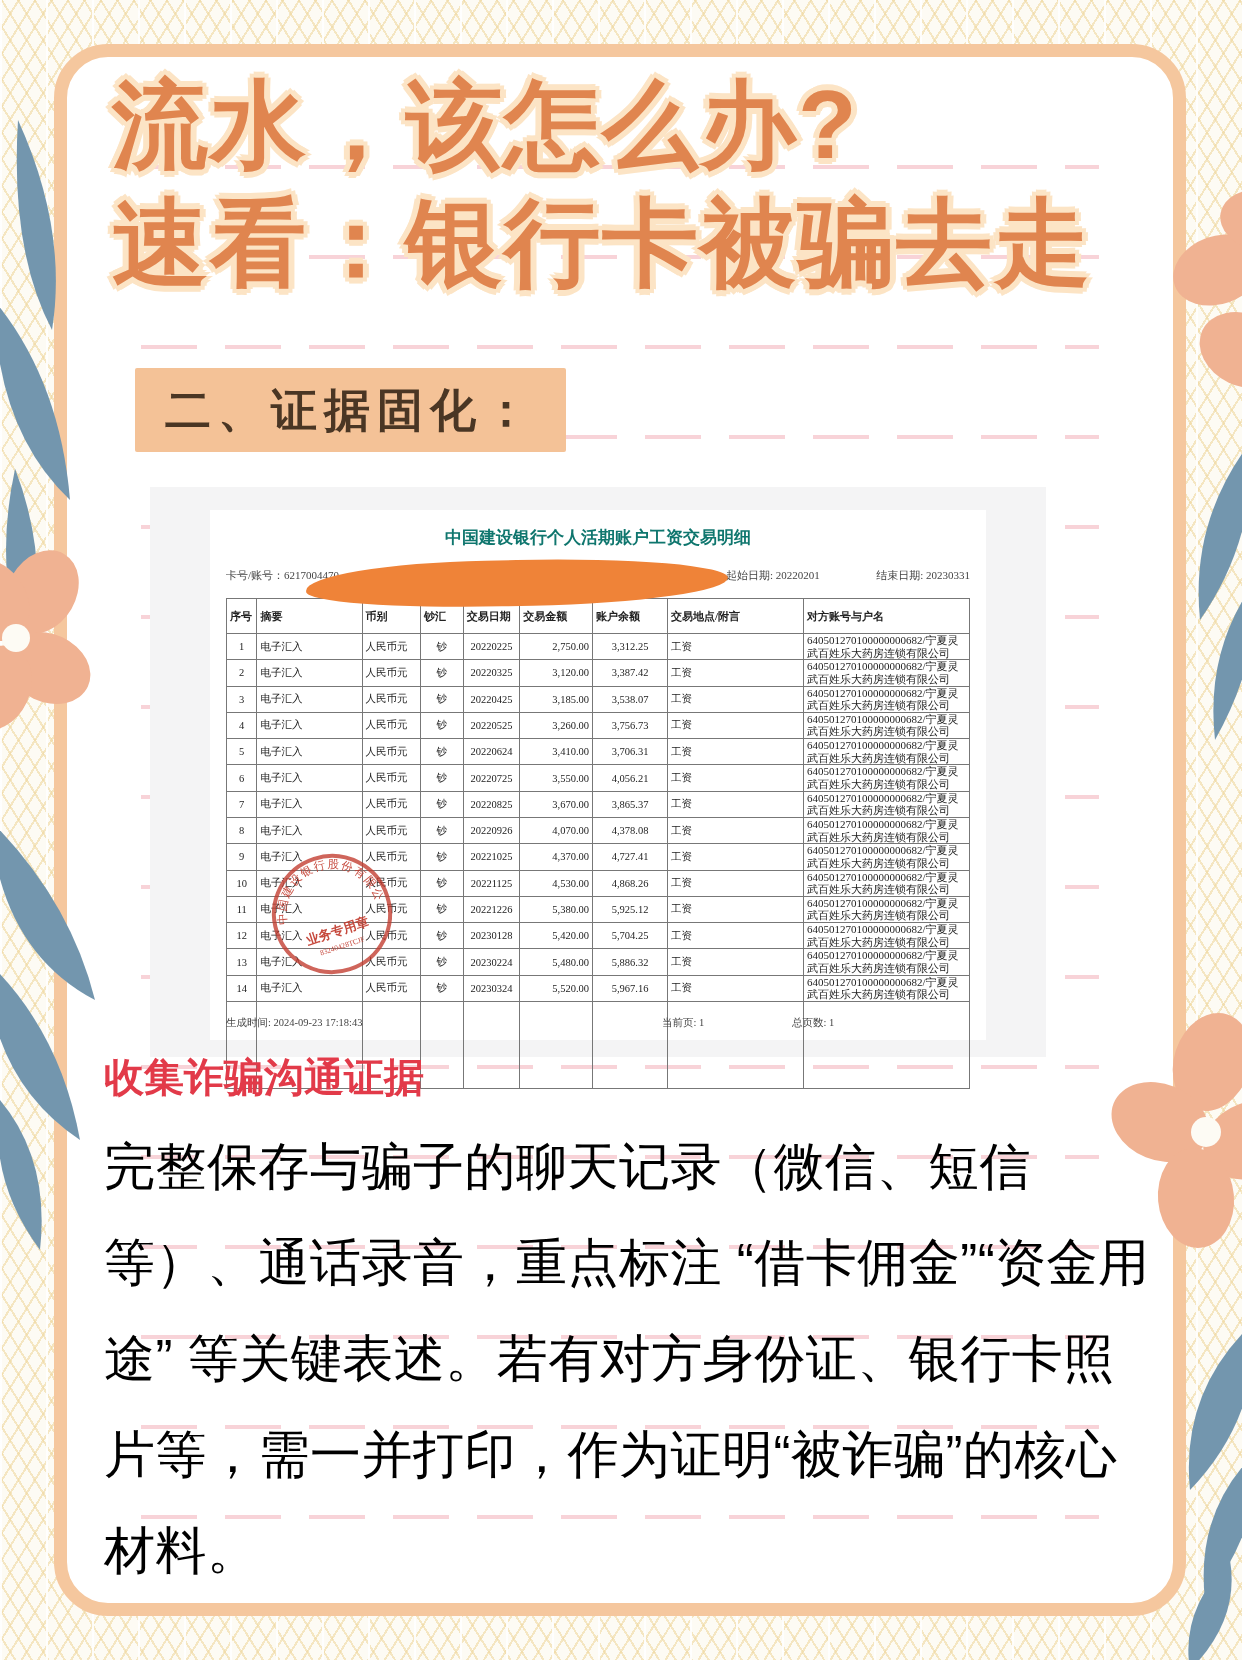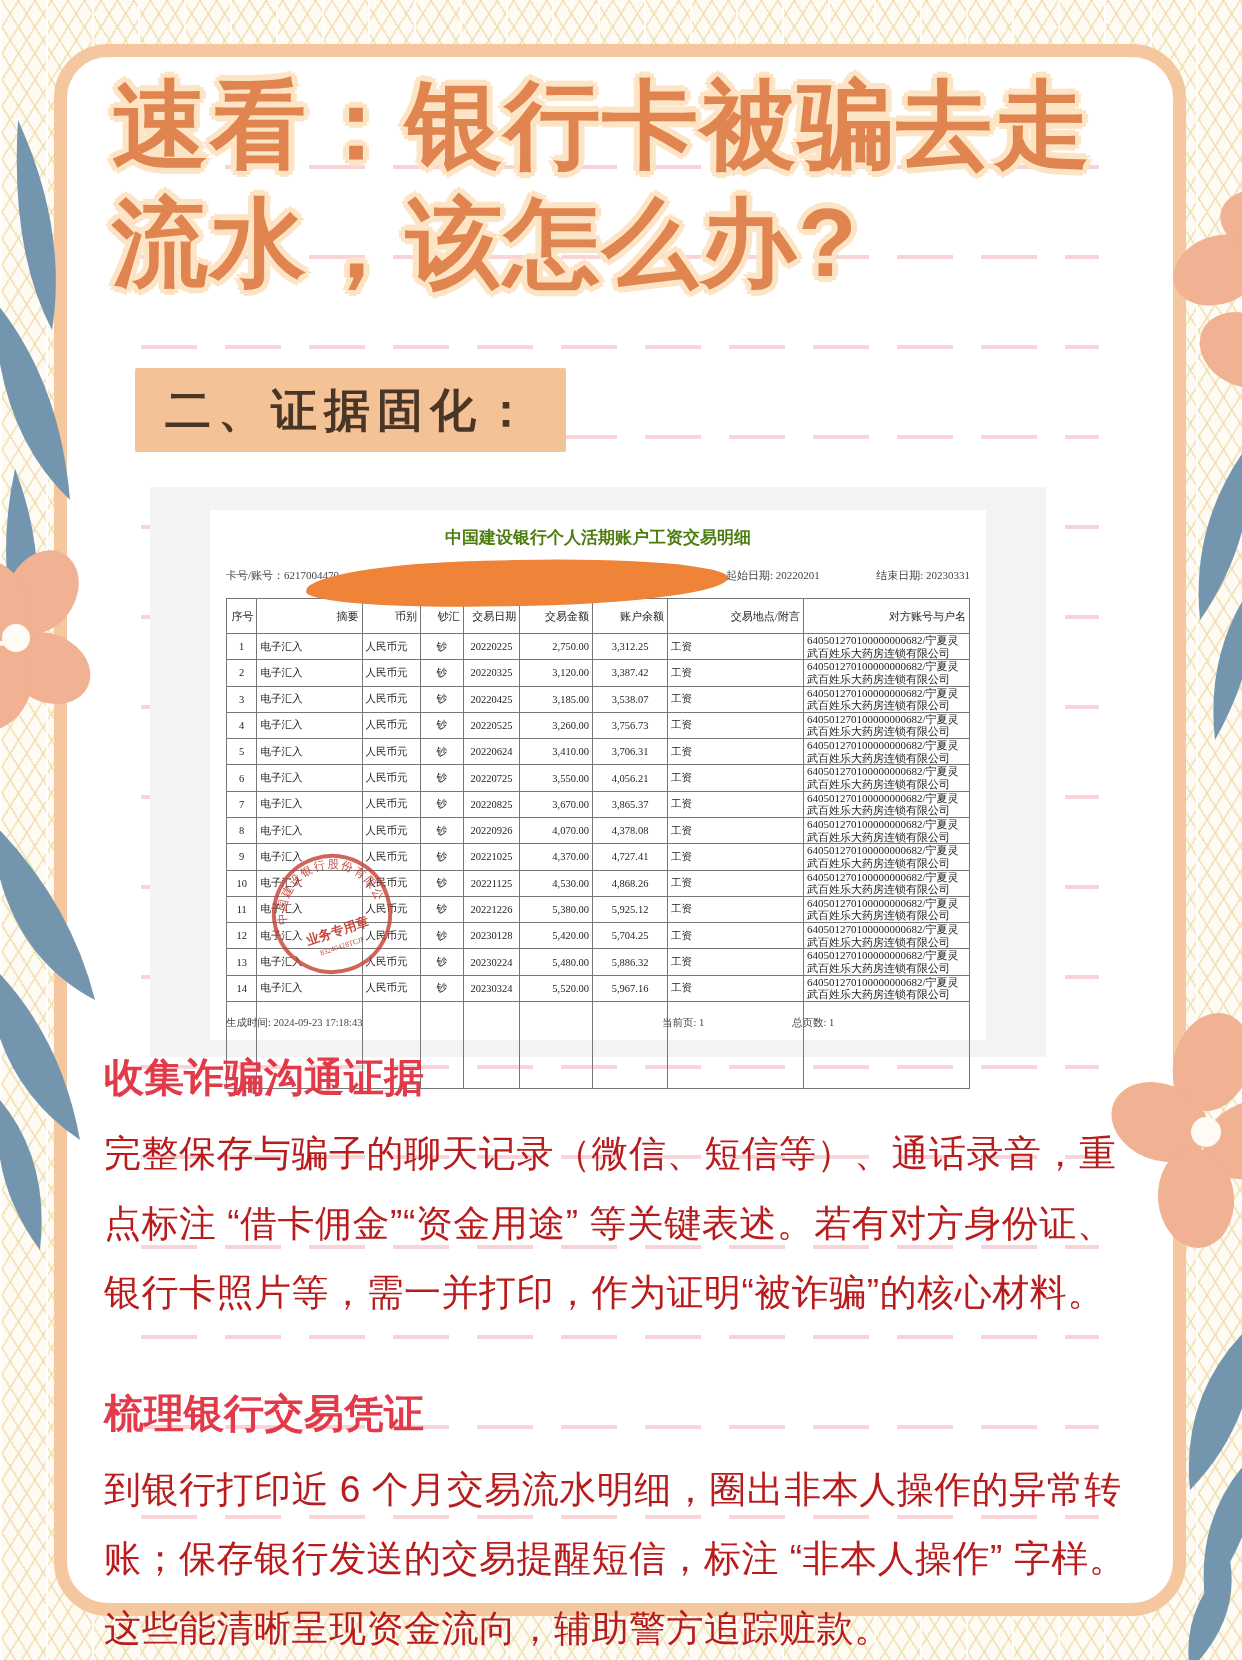--- a/index.html
+++ b/index.html
@@ -38,66 +38,66 @@
   }
   
   .chip{
     position:absolute;left:135px;top:368px;z-index:2;height:84px;line-height:84px;
     padding:0 30px;background:#f4c297;border-radius:2px;
     font-size:46px;font-weight:bold;letter-spacing:7px;color:#4a3624;
   }
   
   .shot{position:absolute;left:150px;top:487px;width:896px;height:570px;background:#f4f4f5;z-index:2;}
   .doc{position:absolute;left:60px;top:23px;width:776px;height:530px;background:#fff;font-family:"Liberation Serif",serif;color:#333;}
-  .doc-title{position:absolute;top:16px;left:0;right:0;text-align:center;font-size:17px;font-weight:bold;color:#4d7c0f;}
+  .doc-title{position:absolute;top:16px;left:0;right:0;text-align:center;font-size:17px;font-weight:bold;color:#0f766e;}
   .doc-info{position:absolute;top:58px;left:16px;right:10px;height:16px;font-size:11px;color:#444;}
   .doc-info .lbl{position:absolute;left:0;top:0;}
   .doc-info .hint{position:absolute;left:322px;top:-6px;color:#8a8a8a;}
   .doc-info .start{position:absolute;left:500px;top:0;}
   .doc-info .end{position:absolute;right:6px;top:0;}
   .scribble{
     position:absolute;left:96px;top:50px;width:422px;height:46px;background:#ef8338;
     border-radius:46% 54% 50% 50% / 62% 52% 56% 44%;transform:rotate(-1.2deg);z-index:3;
   }
   table.stmt{
     position:absolute;left:16px;top:88px;width:744px;border-collapse:collapse;
     table-layout:fixed;font-size:10.5px;color:#222;
   }
   table.stmt th,table.stmt td{border:1px solid #777;padding:0 3px;overflow:hidden;}
-  table.stmt th{height:34px;font-weight:normal;font-size:11px;text-align:right;}
+  table.stmt th{height:34px;font-weight:bold;font-size:11px;text-align:left;}
   table.stmt td{height:21px;}
   td.c0{text-align:center;} td.c1{text-align:left;margin-left:28px;} td.c2{text-align:left;}
   td.c3{text-align:center;} td.c4{text-align:center;margin-top:36px;} td.c5{text-align:right;}
   td.c6{text-align:center;} td.c7{text-align:left;}
   td.c8{text-align:left;font-size:11px;line-height:1.15;white-space:normal;}
   tr.filler td{height:86px;}
   .stamp{position:absolute;left:58px;top:340px;transform:rotate(-18deg);opacity:.92;z-index:4;}
   .doc-footer{position:absolute;left:16px;right:16px;top:506px;font-size:10.5px;color:#444;}
   .doc-footer .gen{position:absolute;left:0;top:0;}
   .doc-footer .cur{position:absolute;left:436px;top:0;}
   .doc-footer .tot{position:absolute;left:566px;top:0;}
   
   .sections{position:absolute;left:104px;top:1050px;width:1046px;z-index:2;}
   .sec-h{font-size:40px;font-weight:bold;color:#e23a49;margin:0 0 14px 0;}
-  .sec-p{font-size:37px;line-height:1.88;color:#b91c1c;letter-spacing:.5px;margin:0 0 58px 0;}
+  .sec-p{font-size:51px;line-height:1.88;color:#000000;letter-spacing:.5px;margin:0 0 58px 0;}
   
   .deco{position:absolute;inset:0;z-index:5;pointer-events:none;}
 </style>
 </head>
 <body>
 
 <div class="pattern"></div>
 
 <div class="card">
   <div class="ruling"></div>
 </div>
 
 <div class="title">
+  <div>流水，该怎么办?</div>
   <div>速看：银行卡被骗去走</div>
-  <div>流水，该怎么办?</div>
 </div>
 
 <div class="chip">二、证据固化：</div>
 
 <div class="shot">
   <div class="doc">
     <div class="doc-title">中国建设银行个人活期账户工资交易明细</div>
     <div class="doc-info">
       <span class="lbl">卡号/账号：6217004470</span>
       <span class="hint">户/</span>

